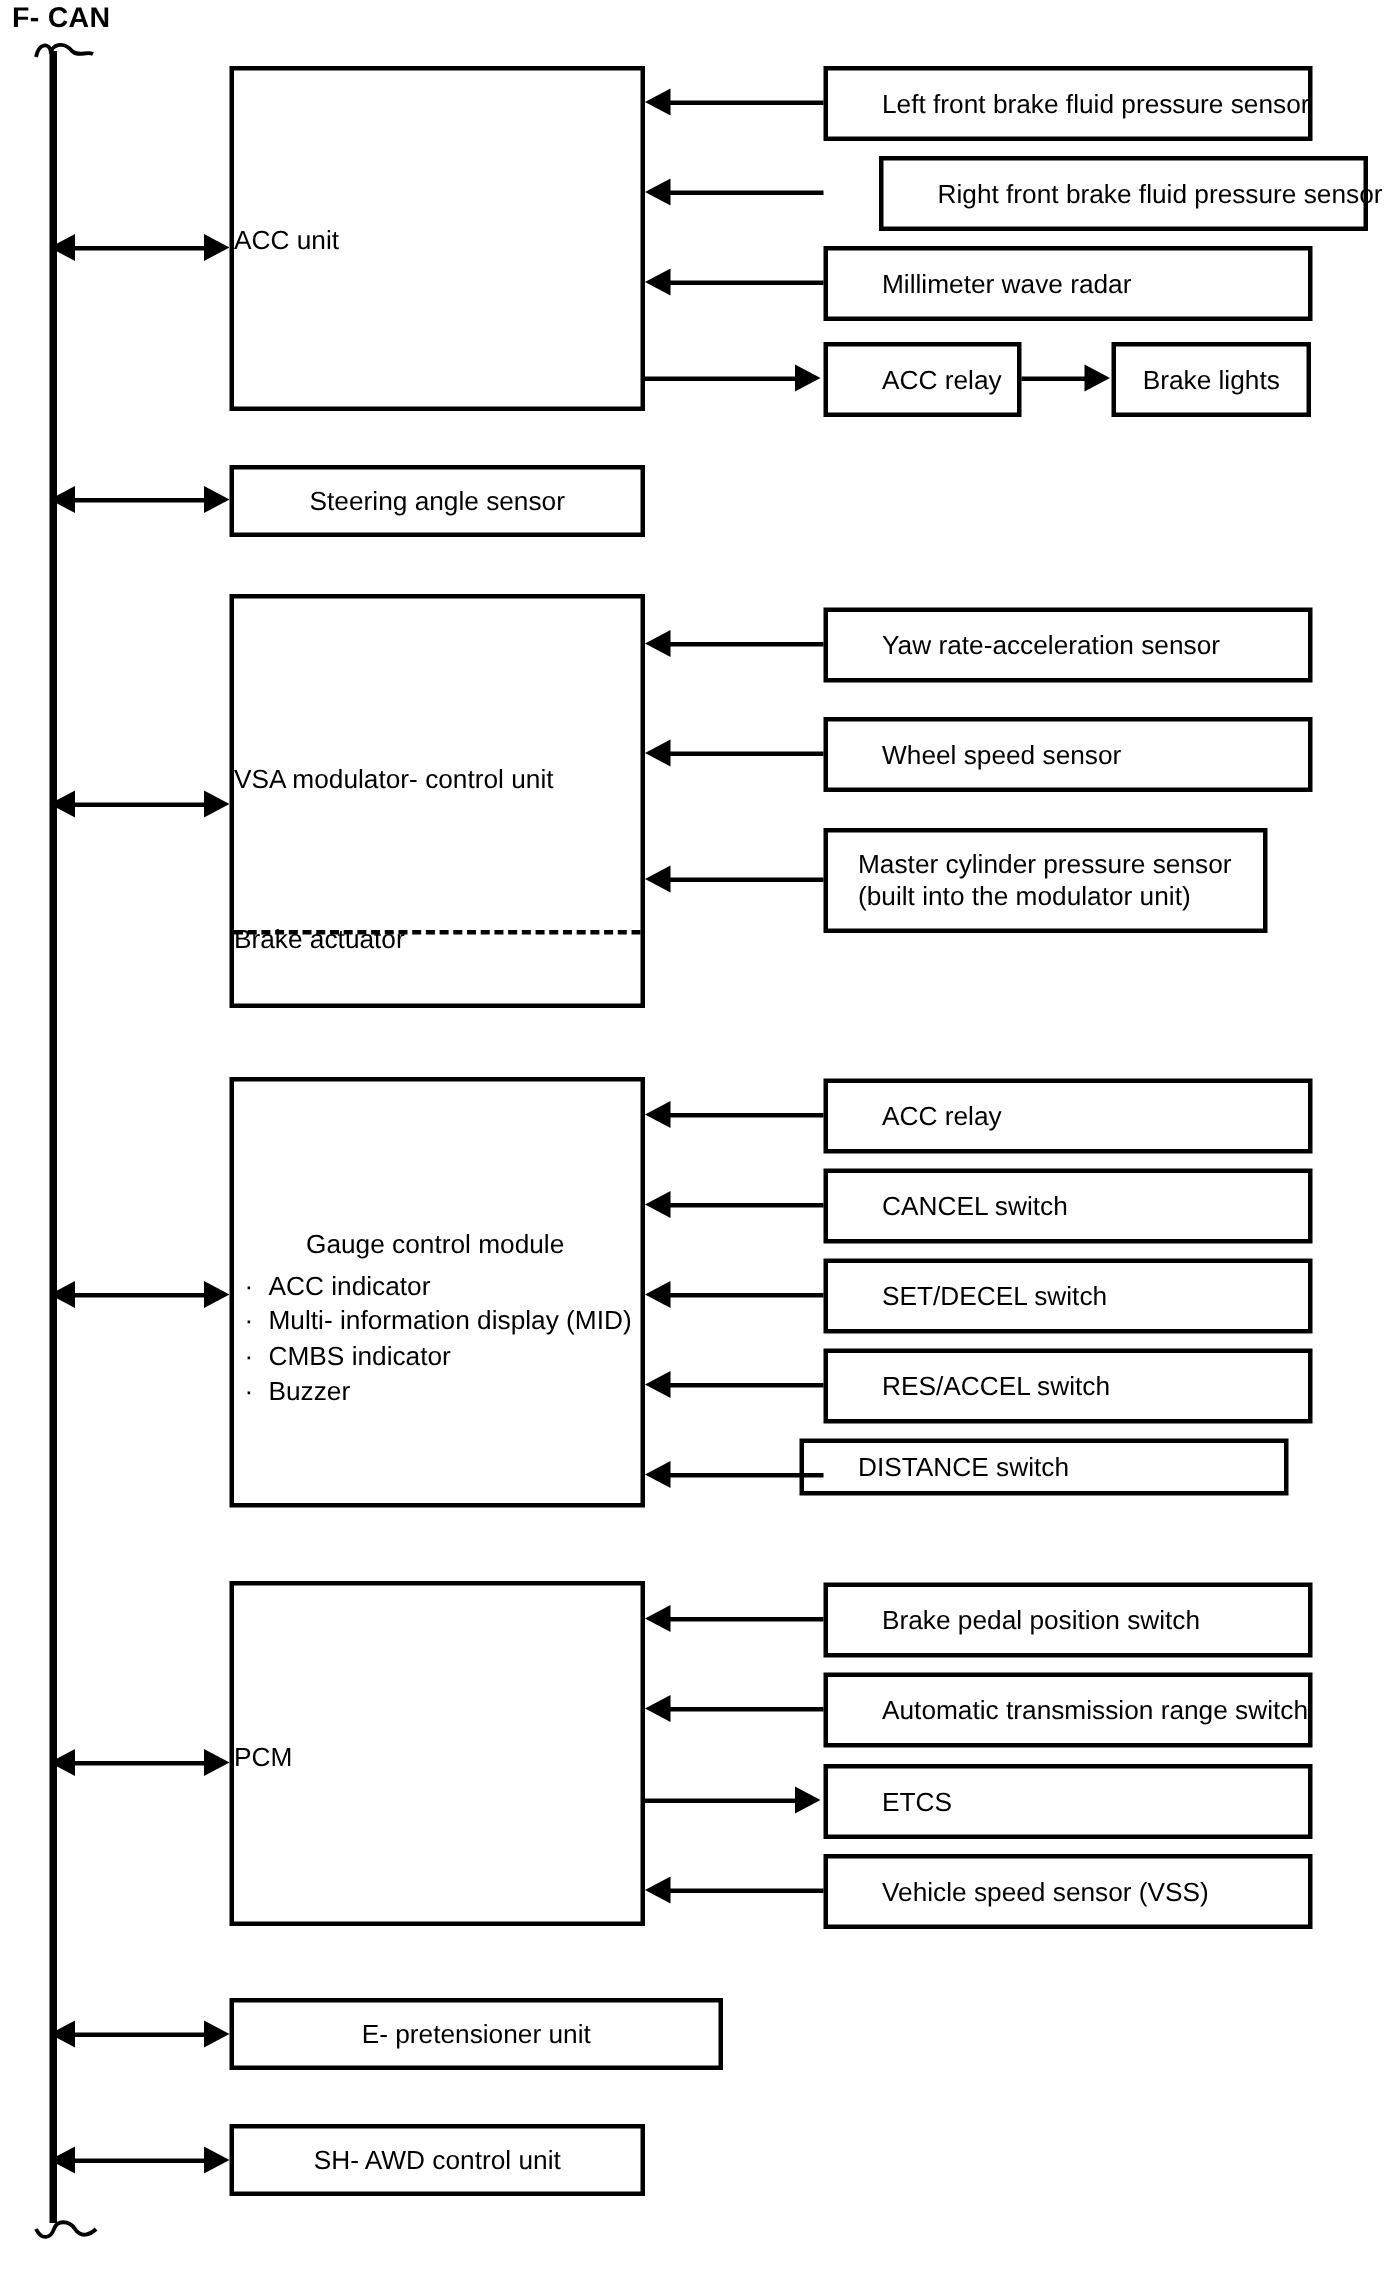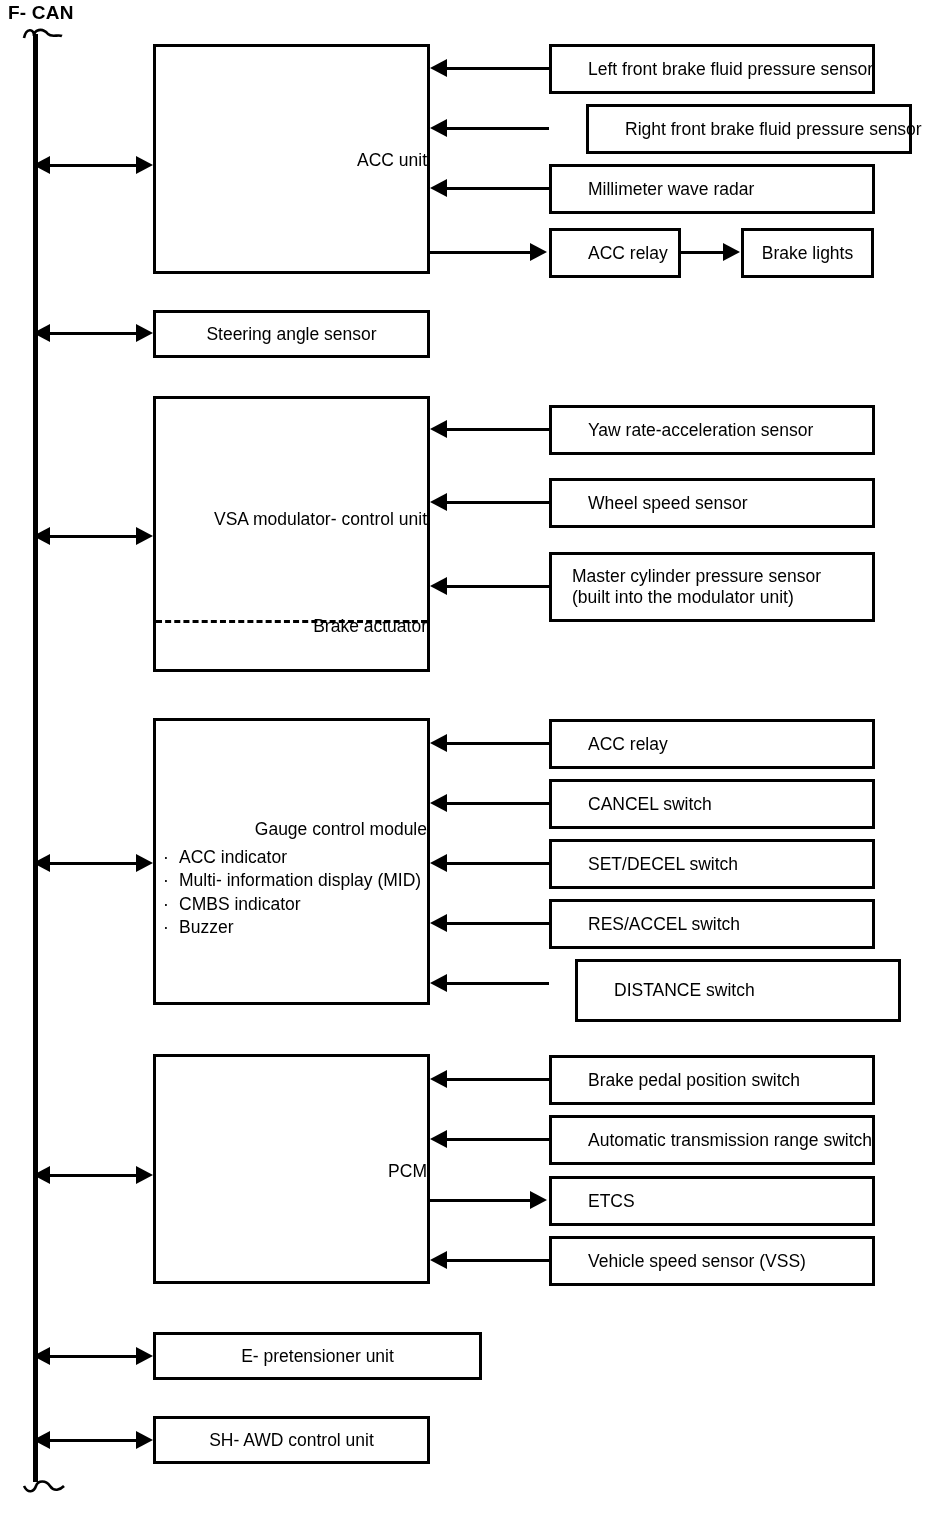--- a/index.html
+++ b/index.html
@@ -54,21 +54,21 @@
     font-weight:bold;
     letter-spacing:.2px;
   }
   
   .squiggle{position:absolute;}
 
   
   .blk-title{
     position:absolute;
     width:100%;
-    text-align:right;
+    text-align:left;
     font-size:17.5px;
   }
   .bullets{
     position:absolute;
     font-size:17.5px;
     line-height:1.33;
     white-space:nowrap;
   }
   .bullets div{display:block;}
   .bullets span.dot{display:inline-block;width:16px;}
@@ -173,27 +173,27 @@
   </div>
   <div class="hline" style="left:437px;top:428px;width:112px;"></div>
   <div class="arrow-l" style="left:430px;top:420px;"></div>
 
   <div class="box left" style="left:549px;top:478px;width:326px;height:50px;">
     <span>Wheel speed sensor</span>
   </div>
   <div class="hline" style="left:437px;top:501px;width:112px;"></div>
   <div class="arrow-l" style="left:430px;top:493px;"></div>
 
-  <div class="box left wrap" style="left:549px;top:552px;width:326px;height:70px;padding-left:20px;padding-right:10px;">
+  <div class="box left wrap" style="left:549px;top:552px;width:296px;height:70px;padding-left:20px;padding-right:10px;">
     <span>Master cylinder pressure sensor (built into the modulator unit)</span>
   </div>
   <div class="hline" style="left:437px;top:585px;width:112px;"></div>
   <div class="arrow-l" style="left:430px;top:577px;"></div>
 
-  <div class="box" style="left:153px;top:718px;width:277px;height:287px;">
+  <div class="box" style="left:153px;top:718px;width:277px;height:287px;padding-left:48px;">
     <div class="blk-title" style="top:98px;">Gauge control module</div>
   </div>
   <div class="bullets" style="left:163px;top:846px;">
     <div><span class="dot">·</span><span>ACC indicator</span></div>
     <div><span class="dot">·</span><span>Multi- information display (MID)</span></div>
     <div><span class="dot">·</span><span>CMBS indicator</span></div>
     <div><span class="dot">·</span><span>Buzzer</span></div>
   </div>
 
   <div class="box left" style="left:549px;top:719px;width:326px;height:50px;">
@@ -213,21 +213,21 @@
   </div>
   <div class="hline" style="left:437px;top:862px;width:112px;"></div>
   <div class="arrow-l" style="left:430px;top:854px;"></div>
 
   <div class="box left" style="left:549px;top:899px;width:326px;height:50px;">
     <span>RES/ACCEL switch</span>
   </div>
   <div class="hline" style="left:437px;top:922px;width:112px;"></div>
   <div class="arrow-l" style="left:430px;top:914px;"></div>
 
-  <div class="box left" style="left:575px;top:959px;width:326px;height:63px;">
+  <div class="box left" style="left:533px;top:959px;width:326px;height:38px;">
     <span>DISTANCE switch</span>
   </div>
   <div class="hline" style="left:437px;top:982px;width:112px;"></div>
   <div class="arrow-l" style="left:430px;top:974px;"></div>
 
   <div class="box" style="left:153px;top:1054px;width:277px;height:230px;">
     <div class="blk-title" style="top:104px;">PCM</div>
   </div>
 
   <div class="box left" style="left:549px;top:1055px;width:326px;height:50px;">

